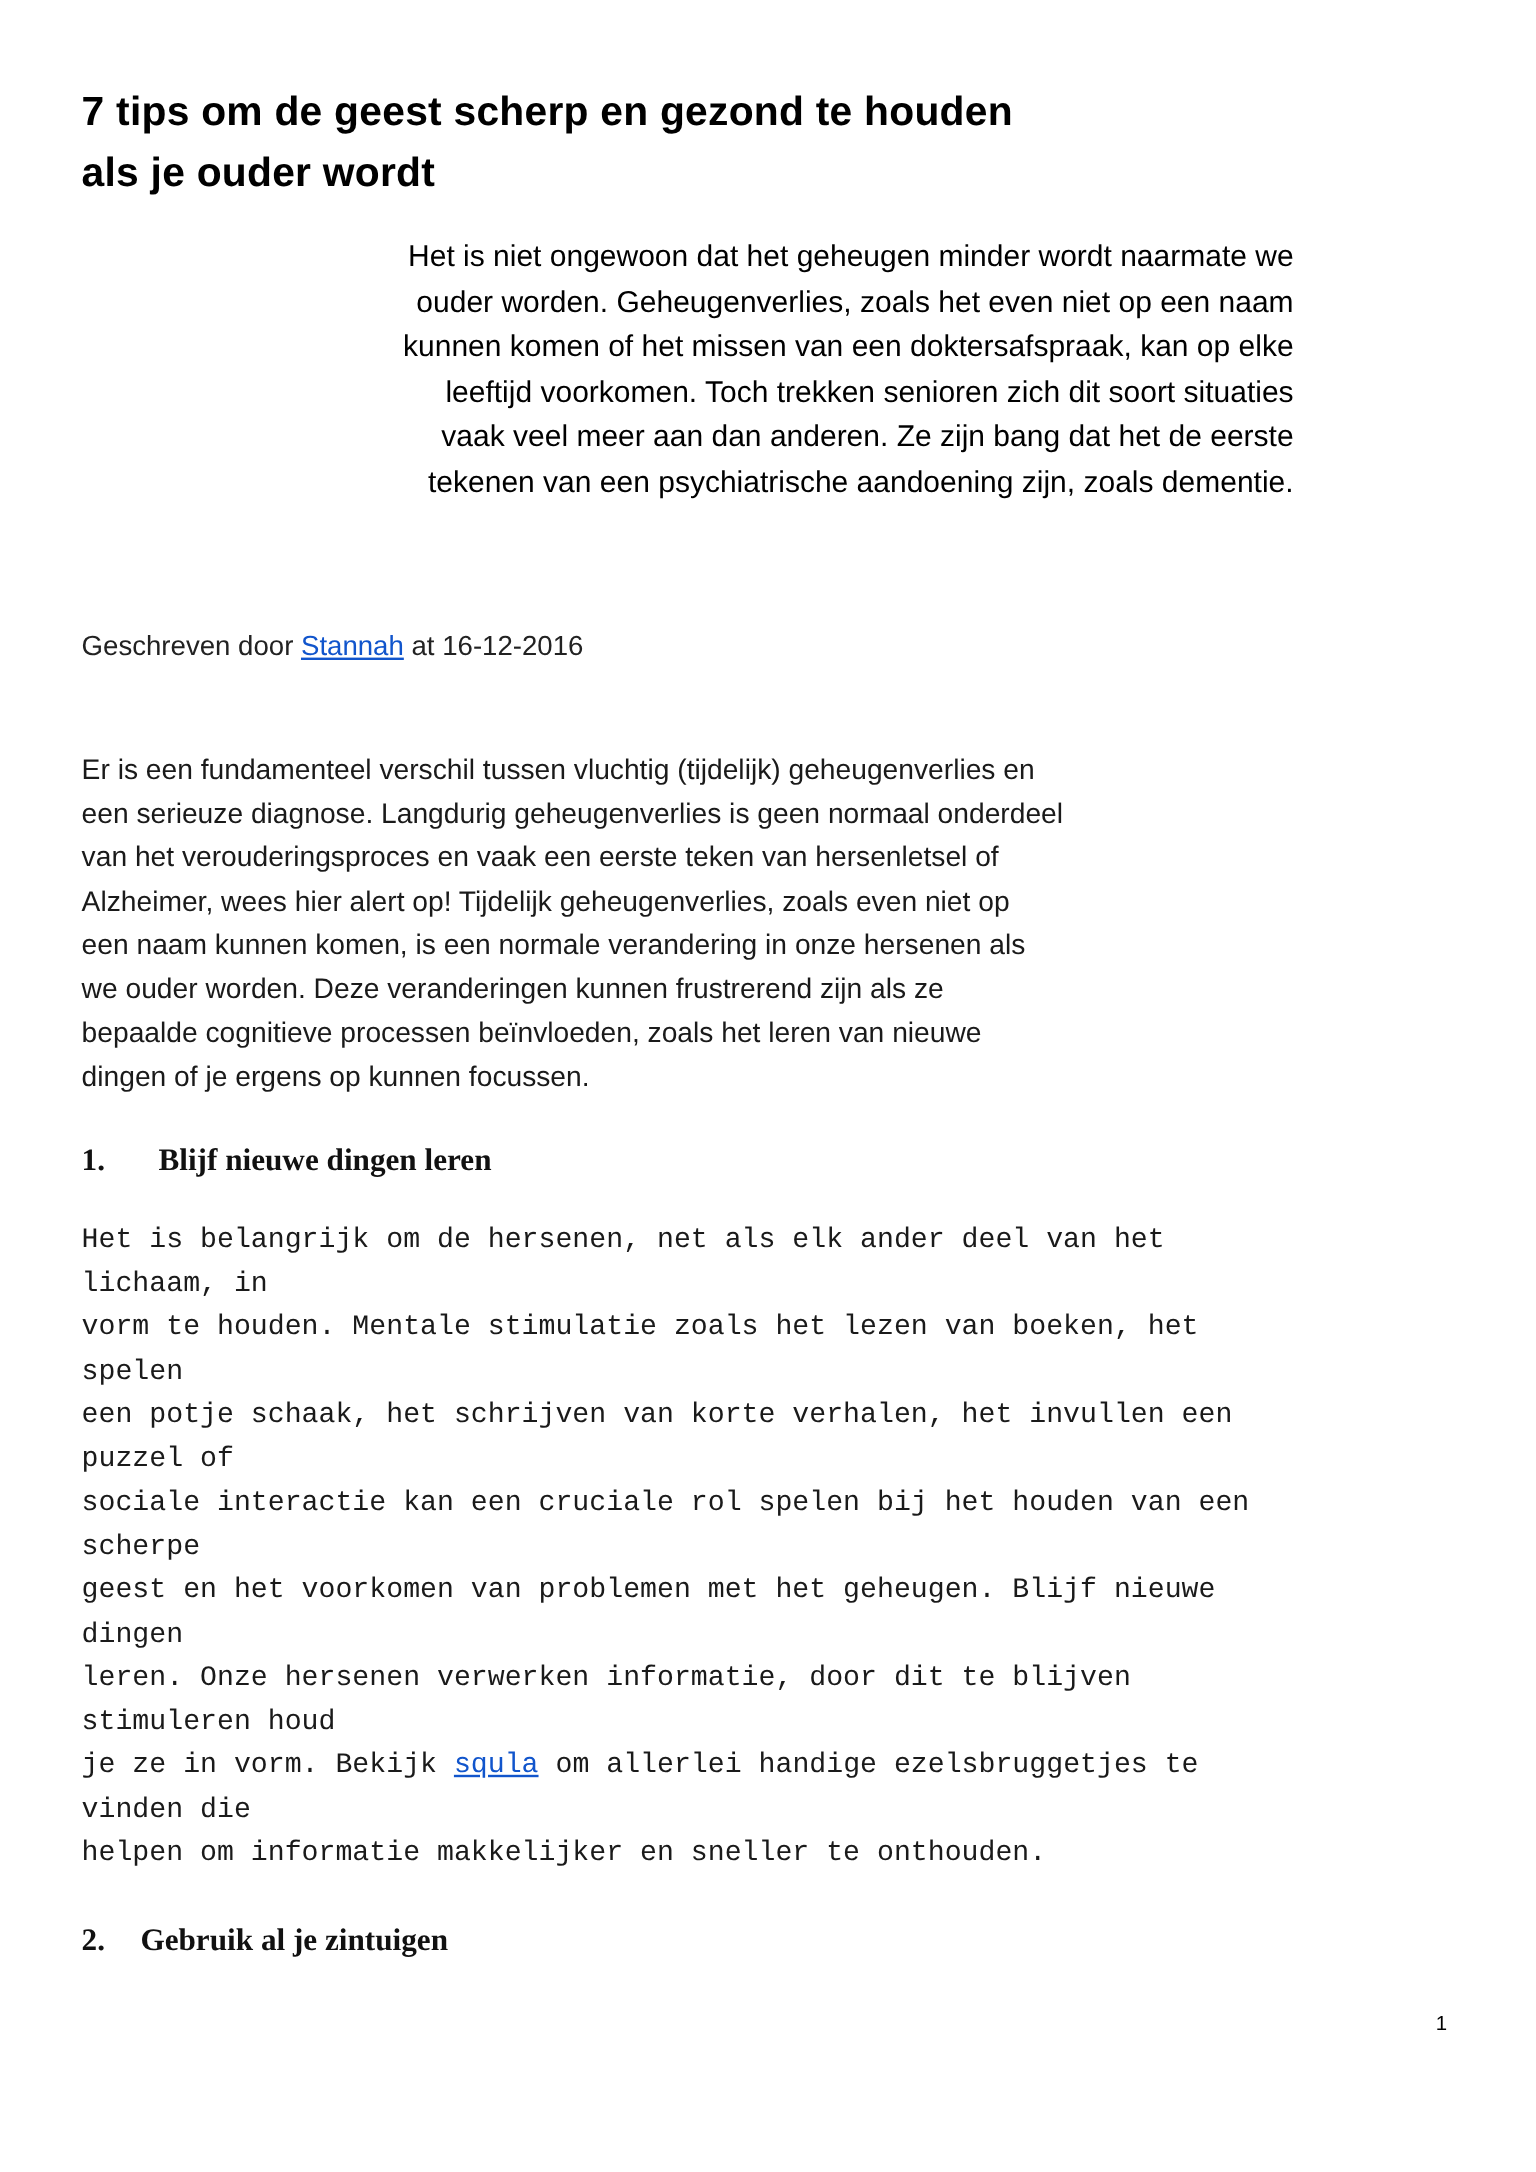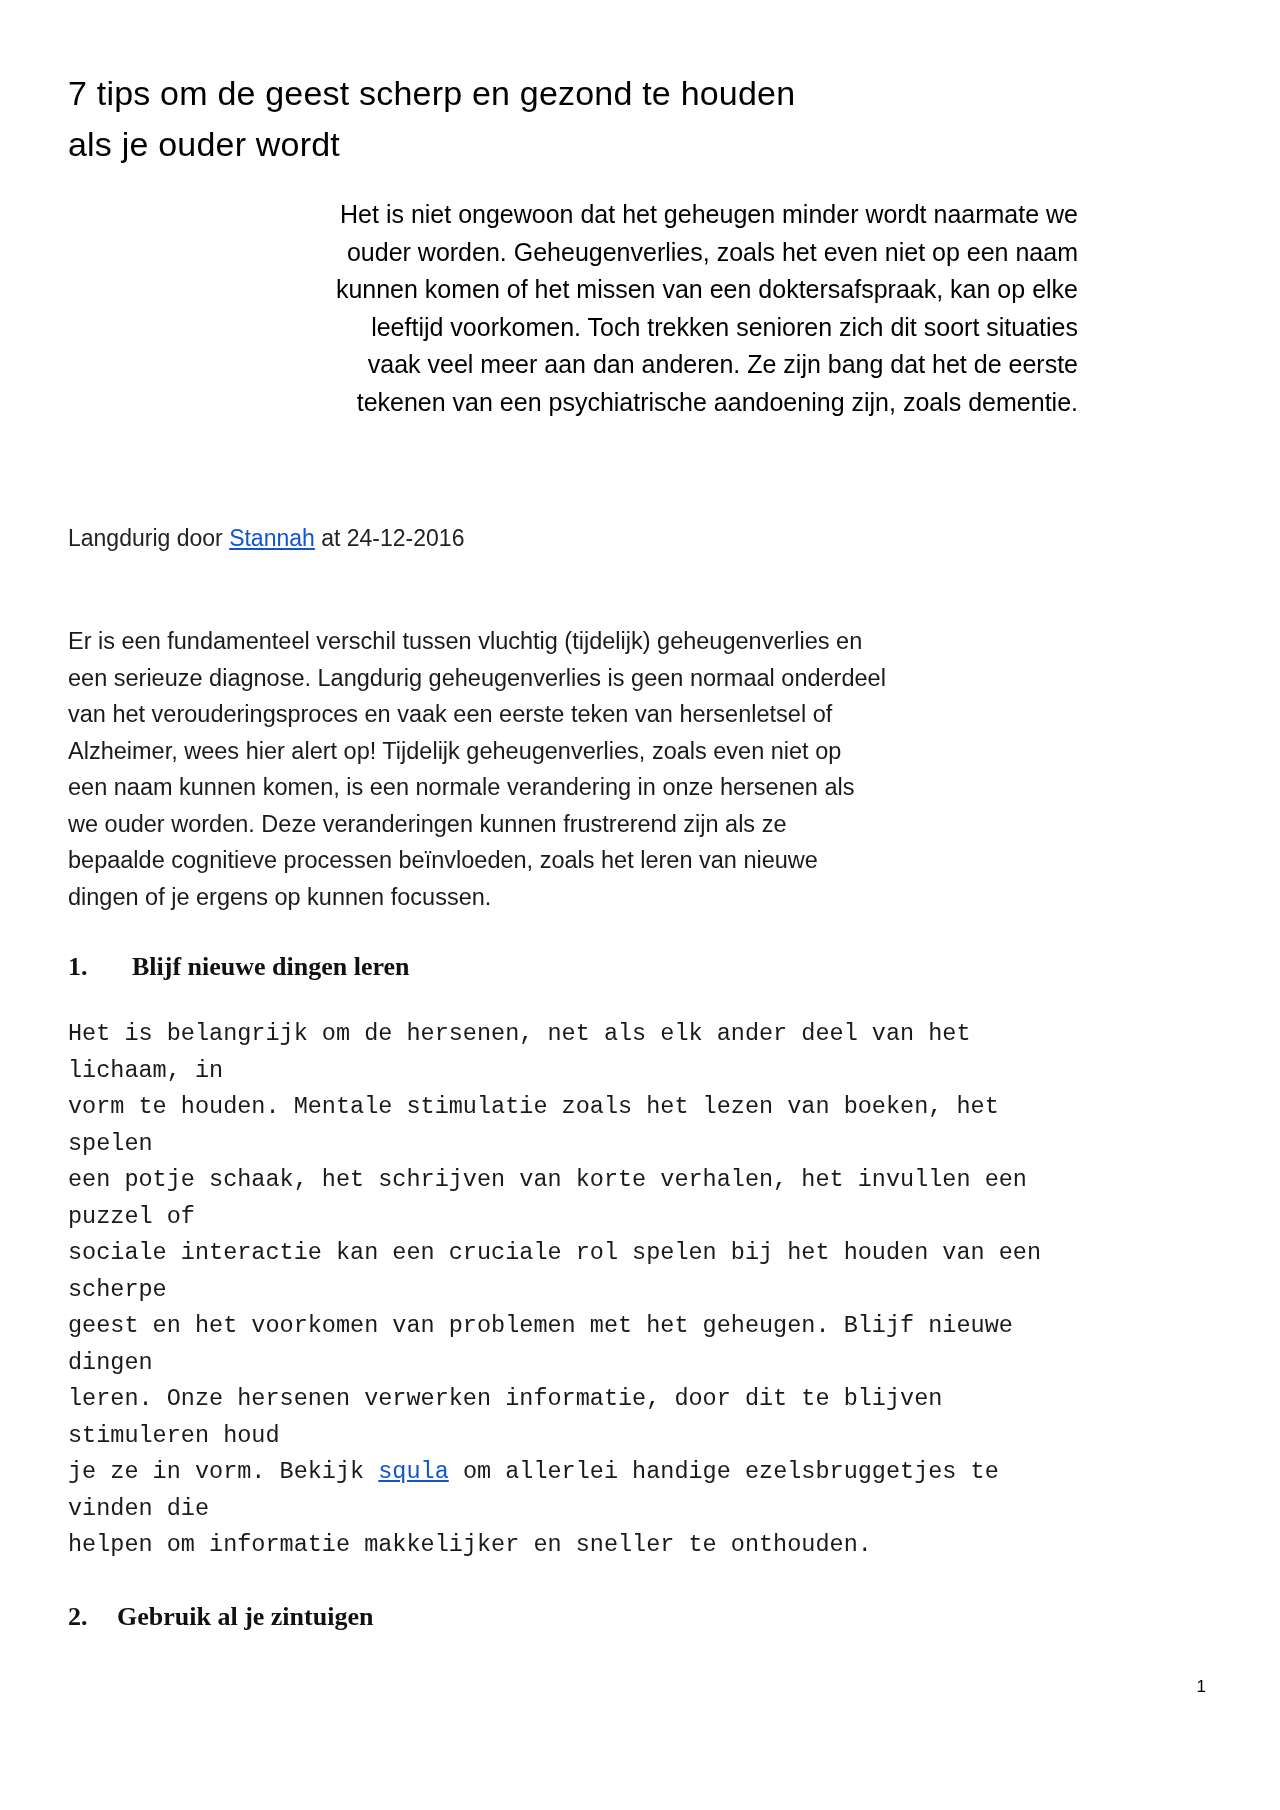--- a/index.html
+++ b/index.html
@@ -18,21 +18,21 @@
     background: #ffffff;
   }
   .content {
     position: absolute;
     left: 68px;
     top: 68px;
     width: 1010px;
   }
   .doc-title {
     font-family: "Liberation Sans", sans-serif;
-    font-weight: 400;
+    font-weight: 700;
     font-size: 34px;
     line-height: 51px;
     margin: 0;
     white-space: pre-line;
     letter-spacing: 0.2px;
   }
   .intro {
     font-size: 25px;
     line-height: 37.5px;
     margin: 26px 0 0 0;
@@ -92,21 +92,21 @@
     <h1 class="doc-title">7 tips om de geest scherp en gezond te houden
 als je ouder wordt</h1>
 
     <p class="intro">Het is niet ongewoon dat het geheugen minder wordt naarmate we
 ouder worden. Geheugenverlies, zoals het even niet op een naam
 kunnen komen of het missen van een doktersafspraak, kan op elke
 leeftijd voorkomen. Toch trekken senioren zich dit soort situaties
 vaak veel meer aan dan anderen. Ze zijn bang dat het de eerste
 tekenen van een psychiatrische aandoening zijn, zoals dementie.</p>
 
-    <p class="byline"><span>Langdurig door </span><a class="link">Stannah</a><span> at 24-12-2016</span></p>
+    <p class="byline"><span>Geschreven door </span><a class="link">Stannah</a><span> at 16-12-2016</span></p>
 
     <p class="body-p p1">Er is een fundamenteel verschil tussen vluchtig (tijdelijk) geheugenverlies en
 een serieuze diagnose. Langdurig geheugenverlies is geen normaal onderdeel
 van het verouderingsproces en vaak een eerste teken van hersenletsel of
 Alzheimer, wees hier alert op! Tijdelijk geheugenverlies, zoals even niet op
 een naam kunnen komen, is een normale verandering in onze hersenen als
 we ouder worden. Deze veranderingen kunnen frustrerend zijn als ze
 bepaalde cognitieve processen beïnvloeden, zoals het leren van nieuwe
 dingen of je ergens op kunnen focussen.</p>
 

